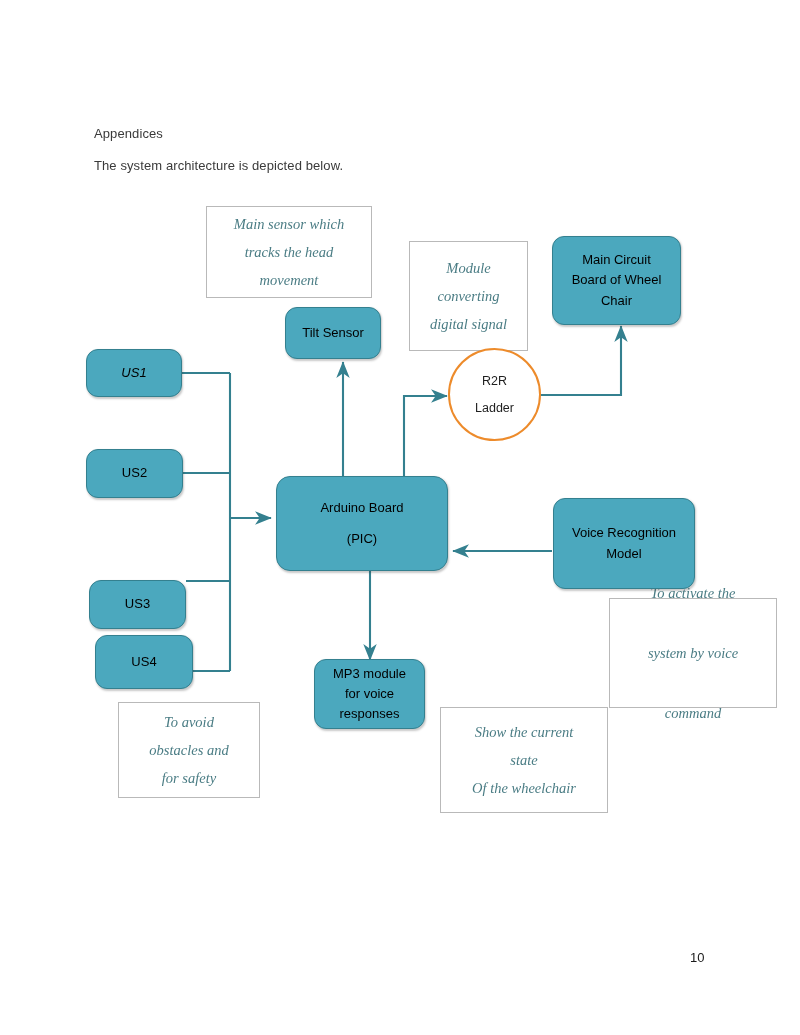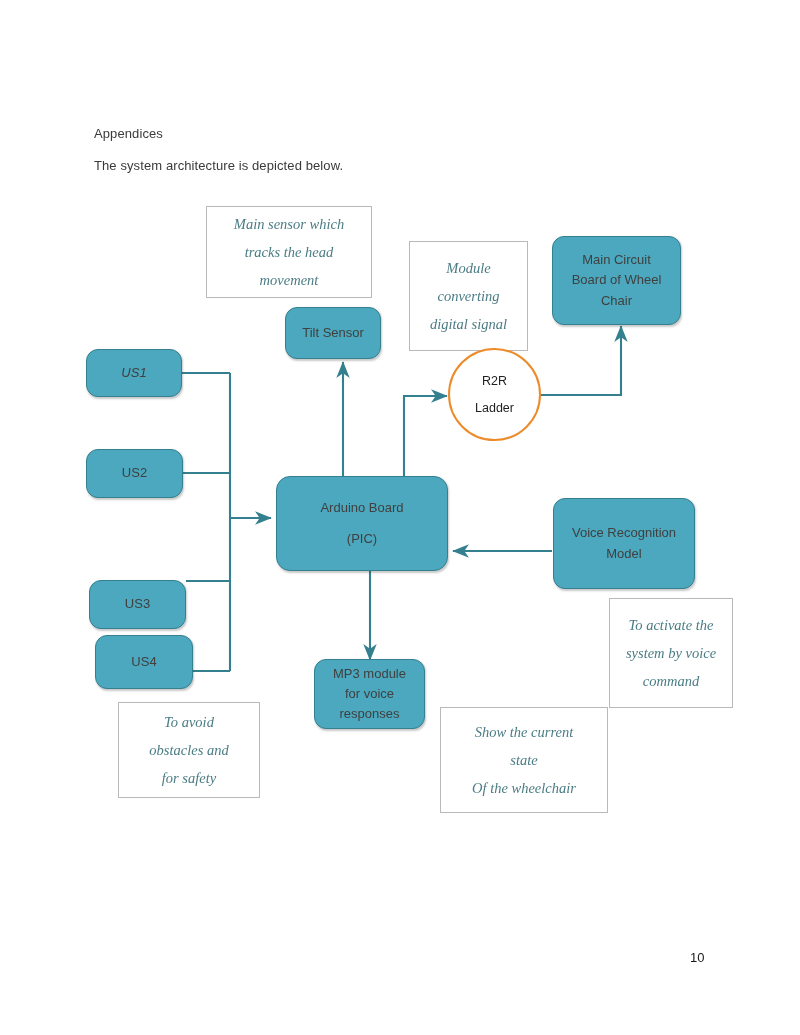--- a/index.html
+++ b/index.html
@@ -53,21 +53,21 @@
     height: 1035px;
   }
 
   
   .node {
     position: absolute;
     box-sizing: border-box;
     background: #4BA8BE;
     border: 1.6px solid #34808f;
     border-radius: 12px;
-    color: #404040;
+    color: #000000;
     font-family: "Liberation Sans", sans-serif;
     font-size: 13px;
     line-height: 1.55;
     display: flex;
     flex-direction: column;
     align-items: center;
     justify-content: center;
     text-align: center;
     box-shadow: 1px 1.5px 2px rgba(60,60,60,0.28);
     z-index: 3;
@@ -171,21 +171,21 @@
     <span class="line">obstacles and</span>
     <span class="line">for safety</span>
   </div>
 
   <div class="note" style="left:440px; top:707px; width:168px; height:106px;">
     <span class="line">Show the current</span>
     <span class="line">state</span>
     <span class="line">Of the wheelchair</span>
   </div>
 
-  <div class="note" style="left:609px; top:598px; width:124px; height:110px;">
+  <div class="note" style="left:609px; top:598px; width:168px; height:110px;gap:32px;">
     <span class="line">To activate the</span>
     <span class="line">system by voice</span>
     <span class="line">command</span>
   </div>
 
   <div class="node" style="left:86px; top:349px; width:96px; height:48px;font-style:italic;">
     <span class="line">US1</span>
   </div>
 
   <div class="node" style="left:86px; top:449px; width:97px; height:49px;">

